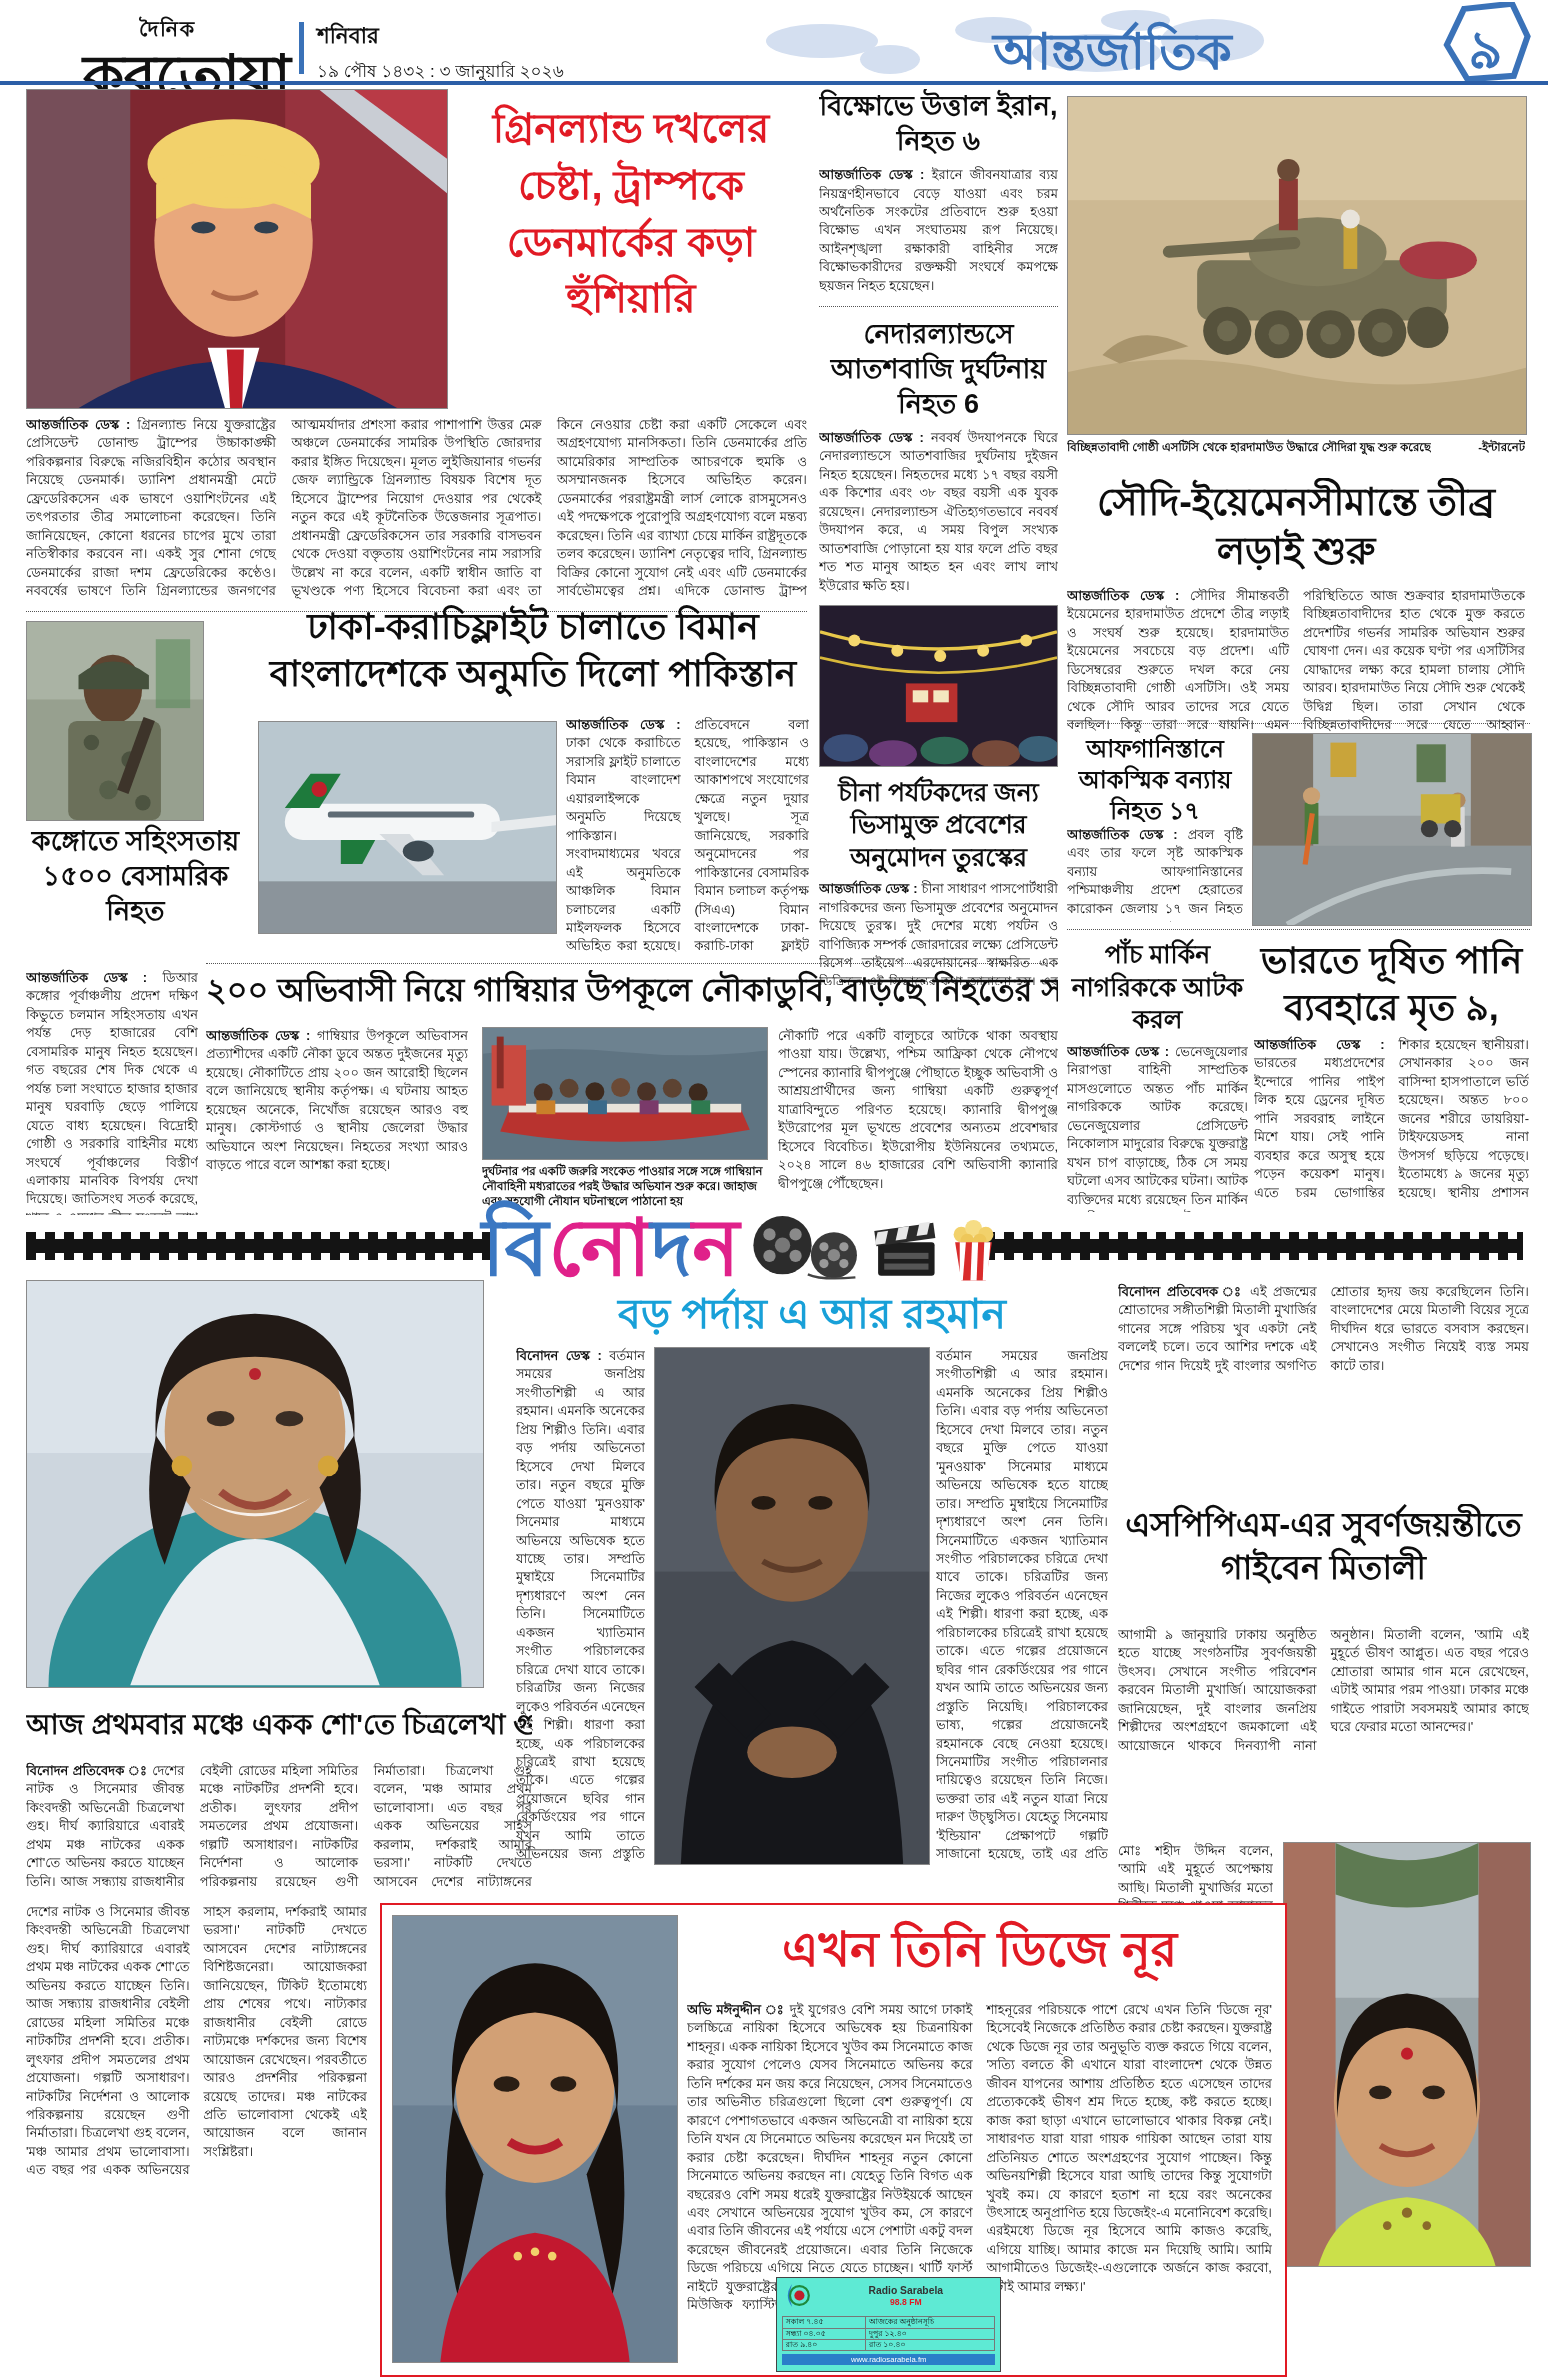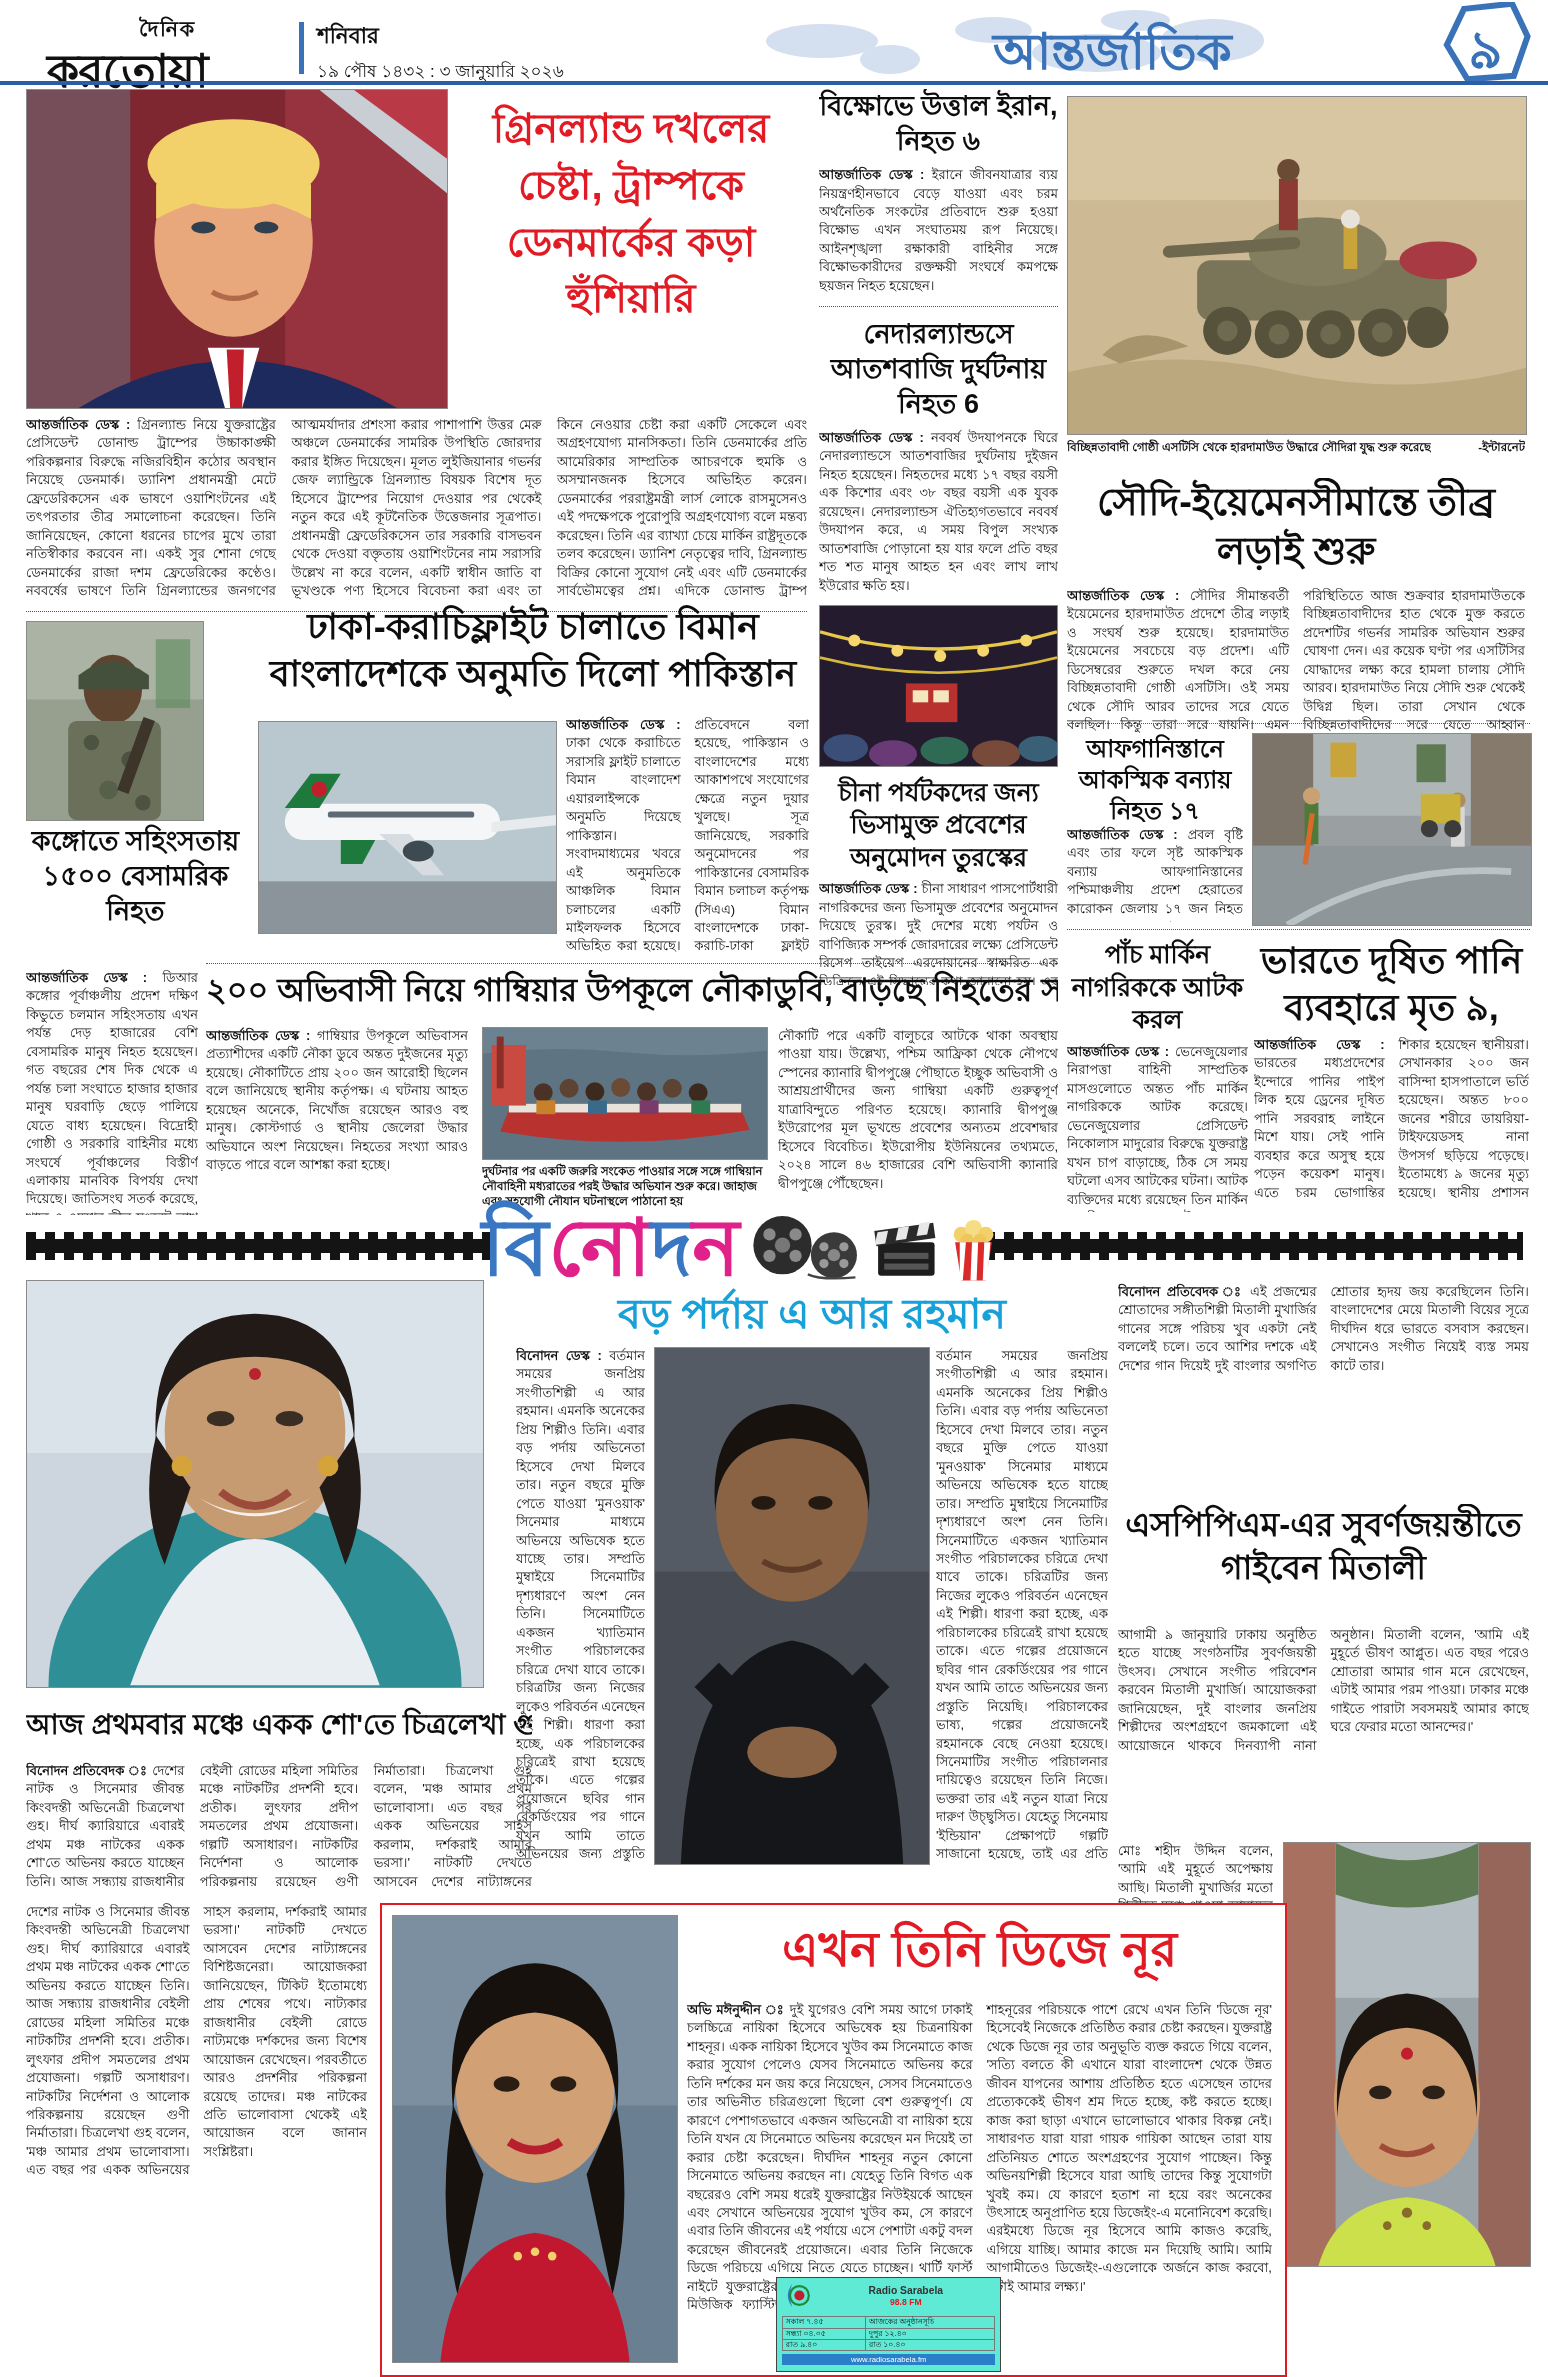--- a/index.html
+++ b/index.html
@@ -9,21 +9,21 @@
   .bt{font-size:13px;line-height:1.42;text-align:justify;overflow:hidden;overflow-wrap:anywhere;}
   .bt b{font-weight:bold;margin-top:12px;}
   .cols2{column-count:2;column-gap:13.8px;}
   .cols3{column-count:3;column-gap:15.5px;}
   .hl{font-weight:bold;text-align:center;color:#0d0d0d;line-height:1.3;overflow:hidden;}
   .photo{overflow:hidden;background:#ddd;border:0.9px solid #8a8a8a;}
   .photo svg{display:block;width:100%;height:100%;}
   .caption{font-size:11.6px;font-weight:bold;line-height:1.3;overflow:hidden;}
   .dotted{border-top:1.7px dotted #555;height:0;}
   .masthead-small{font-size:20.6px;font-weight:800;text-align:center;letter-spacing:1.7px;}
-  .masthead-big{font-size:46px;font-weight:900;letter-spacing:-0.9px;line-height:1.0;}
+  .masthead-big{font-size:59px;font-weight:900;letter-spacing:-0.9px;line-height:1.0;margin-left:36px;}
   .day{font-size:21.5px;font-weight:bold;}
   .dateline{font-size:17px;margin-top:3.4px;}
   .section-title{font-size:50px;font-weight:900;color:#3a72b8;}
   .pagenum{font-size:53px;font-weight:900;color:#3a72b8;}
   .vbar{background:#3a72b8;}
   .hrule{background:#2b5ea7;}
   .red{color:#e11a24;}
   .blue-hl{color:#18a0d8;}
   .strip-row{height:6.9px;background:repeating-linear-gradient(90deg,#141414 0 10.3px,#ffffff 10.3px 19px);}
   .strip-mid{height:13.8px;background:#141414;}

